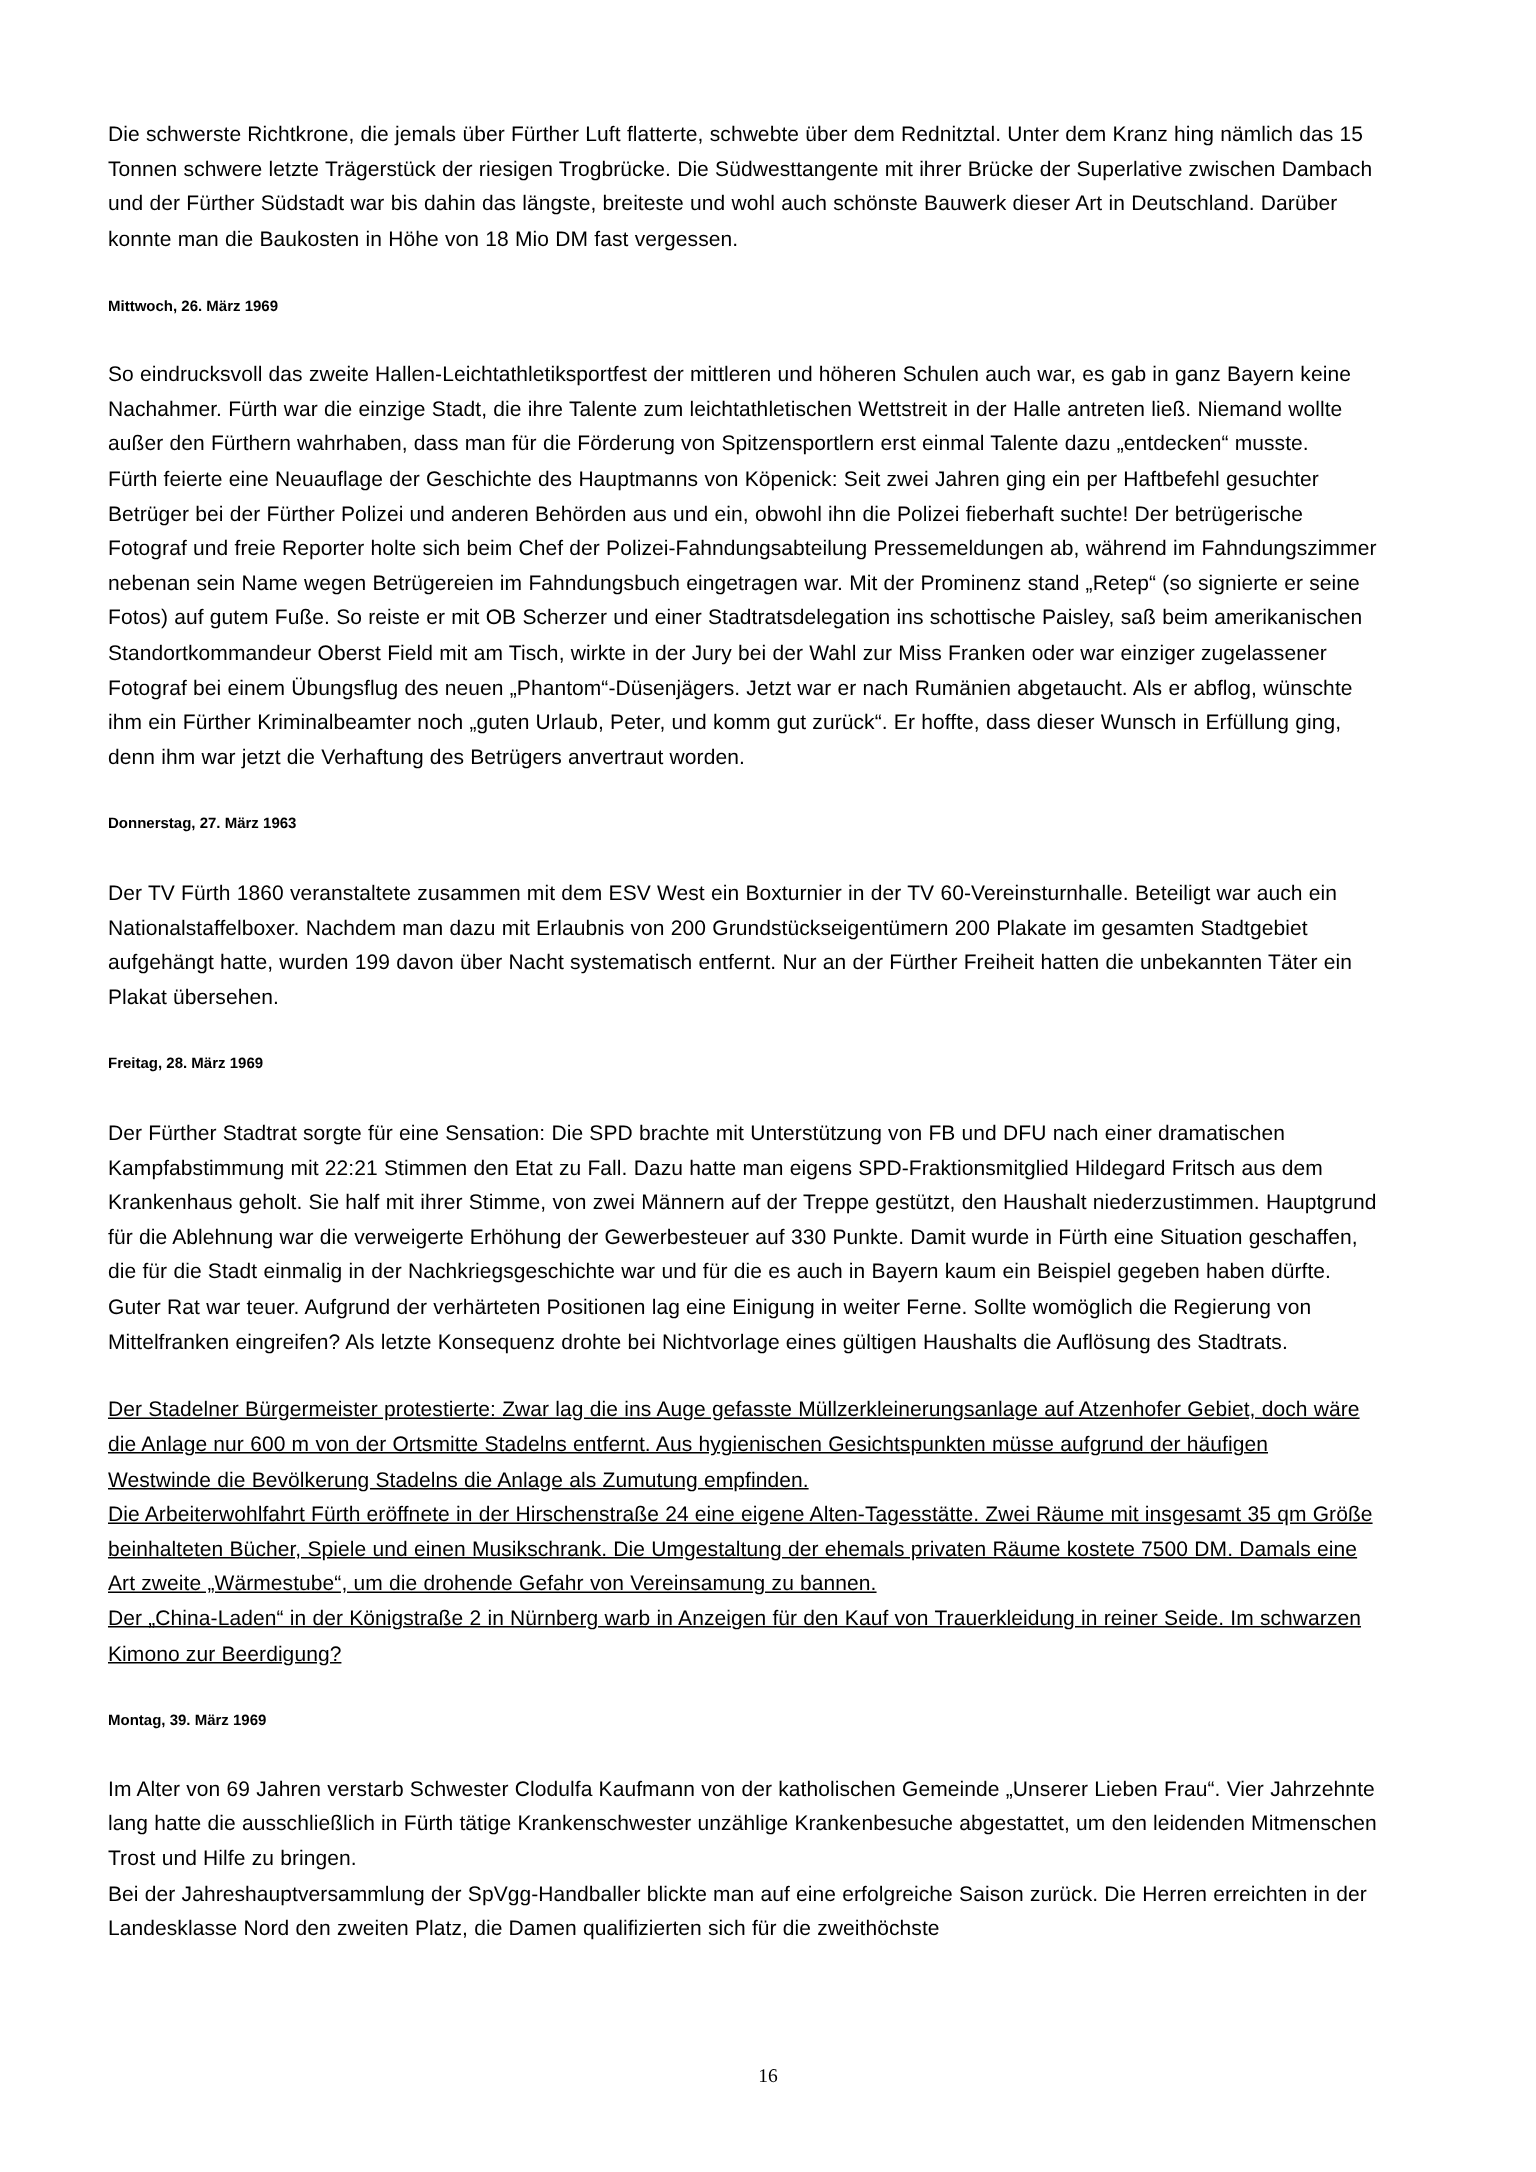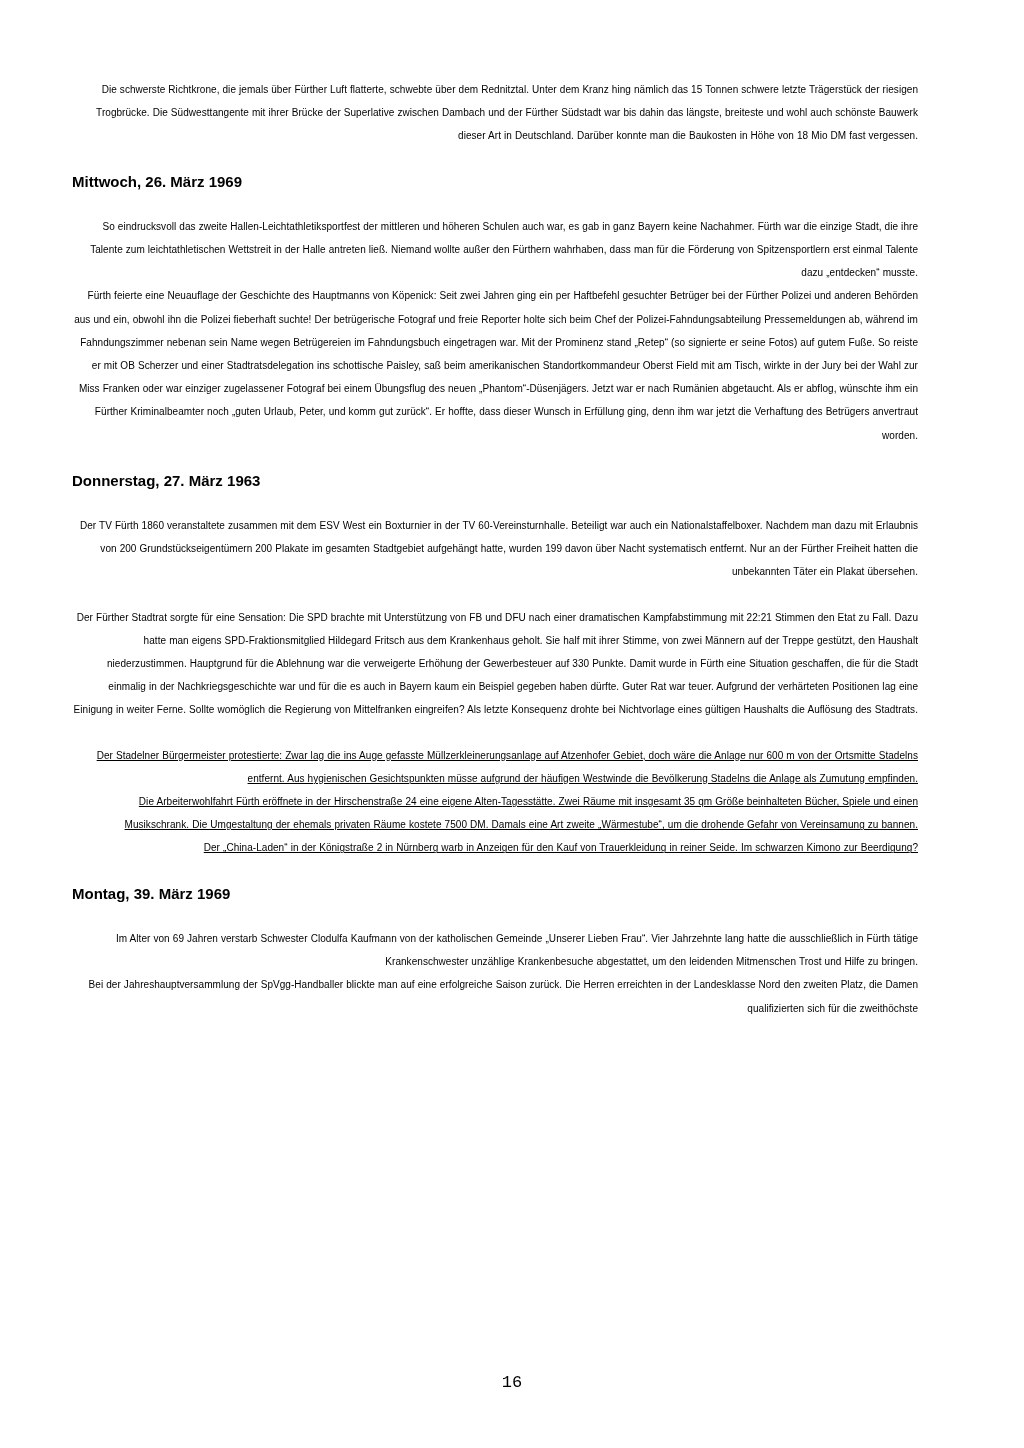--- a/index.html
+++ b/index.html
@@ -16,61 +16,62 @@
     overflow: hidden;
   }
   .page {
     box-sizing: border-box;
     width: 1024px;
     height: 1448px;
     padding: 78px 106px 0 72px;
     position: relative;
   }
   .para {
-    font-size: 10px;
+    font-size: 14px;
     line-height: 23.2px;
     margin: 0 0 22px 0;
-    text-align: right;
+    text-align: left;
     letter-spacing: 0.05px;
     word-spacing: 0.2px;
   }
   .heading {
-    font-size: 15px;
+    font-size: 10px;
     line-height: 23.2px;
     font-weight: bold;
     margin: 0 0 22px 0;
   }
   .para.tight {
   }
   .pagenum {
     position: absolute;
     left: 0;
     right: 0;
     bottom: 56px;
     text-align: center;
-    font-size: 17px;
-    font-family: Liberation Mono, monospace;
+    font-size: 13px;
+    font-family: Liberation Serif, serif;
   }
 </style>
 </head>
 <body>
 
 <div class="page">
 
   <p class="para">Die schwerste Richtkrone, die jemals über Fürther Luft flatterte, schwebte über dem Rednitztal. Unter dem Kranz hing nämlich das 15 Tonnen schwere letzte Trägerstück der riesigen Trogbrücke. Die Südwesttangente mit ihrer Brücke der Superlative zwischen Dambach und der Fürther Südstadt war bis dahin das längste, breiteste und wohl auch schönste Bauwerk dieser Art in Deutschland. Darüber konnte man die Baukosten in Höhe von 18 Mio DM fast vergessen.</p>
 
   <p class="heading">Mittwoch, 26. März 1969</p>
 
   <p class="para" style="white-space: pre-line;">So eindrucksvoll das zweite Hallen-Leichtathletiksportfest der mittleren und höheren Schulen auch war, es gab in ganz Bayern keine Nachahmer. Fürth war die einzige Stadt, die ihre Talente zum leichtathletischen Wettstreit in der Halle antreten ließ. Niemand wollte außer den Fürthern wahrhaben, dass man für die Förderung von Spitzensportlern erst einmal Talente dazu „entdecken“ musste.
 Fürth feierte eine Neuauflage der Geschichte des Hauptmanns von Köpenick: Seit zwei Jahren ging ein per Haftbefehl gesuchter Betrüger bei der Fürther Polizei und anderen Behörden aus und ein, obwohl ihn die Polizei fieberhaft suchte! Der betrügerische Fotograf und freie Reporter holte sich beim Chef der Polizei-Fahndungsabteilung Pressemeldungen ab, während im Fahndungszimmer nebenan sein Name wegen Betrügereien im Fahndungsbuch eingetragen war. Mit der Prominenz stand „Retep“ (so signierte er seine Fotos) auf gutem Fuße. So reiste er mit OB Scherzer und einer Stadtratsdelegation ins schottische Paisley, saß beim amerikanischen Standortkommandeur Oberst Field mit am Tisch, wirkte in der Jury bei der Wahl zur Miss Franken oder war einziger zugelassener Fotograf bei einem Übungsflug des neuen „Phantom“-Düsenjägers. Jetzt war er nach Rumänien abgetaucht. Als er abflog, wünschte ihm ein Fürther Kriminalbeamter noch „guten Urlaub, Peter, und komm gut zurück“. Er hoffte, dass dieser Wunsch in Erfüllung ging, denn ihm war jetzt die Verhaftung des Betrügers anvertraut worden.</p>
 
   <p class="heading">Donnerstag, 27. März 1963</p>
 
   <p class="para">Der TV Fürth 1860 veranstaltete zusammen mit dem ESV West ein Boxturnier in der TV 60-Vereinsturnhalle. Beteiligt war auch ein Nationalstaffelboxer. Nachdem man dazu mit Erlaubnis von 200 Grundstückseigentümern 200 Plakate im gesamten Stadtgebiet aufgehängt hatte, wurden 199 davon über Nacht systematisch entfernt. Nur an der Fürther Freiheit hatten die unbekannten Täter ein Plakat übersehen.</p>
 
+  <p class="heading">Freitag, 28. März 1969</p>
 
   <p class="para">Der Fürther Stadtrat sorgte für eine Sensation: Die SPD brachte mit Unterstützung von FB und DFU nach einer dramatischen Kampfabstimmung mit 22:21 Stimmen den Etat zu Fall. Dazu hatte man eigens SPD-Fraktionsmitglied Hildegard Fritsch aus dem Krankenhaus geholt. Sie half mit ihrer Stimme, von zwei Männern auf der Treppe gestützt, den Haushalt niederzustimmen. Hauptgrund für die Ablehnung war die verweigerte Erhöhung der Gewerbesteuer auf 330 Punkte. Damit wurde in Fürth eine Situation geschaffen, die für die Stadt einmalig in der Nachkriegsgeschichte war und für die es auch in Bayern kaum ein Beispiel gegeben haben dürfte. Guter Rat war teuer. Aufgrund der verhärteten Positionen lag eine Einigung in weiter Ferne. Sollte womöglich die Regierung von Mittelfranken eingreifen? Als letzte Konsequenz drohte bei Nichtvorlage eines gültigen Haushalts die Auflösung des Stadtrats.</p>
 
 
   <p class="para" style="white-space: pre-line; text-decoration: underline;">Der Stadelner Bürgermeister protestierte: Zwar lag die ins Auge gefasste Müllzerkleinerungsanlage auf Atzenhofer Gebiet, doch wäre die Anlage nur 600 m von der Ortsmitte Stadelns entfernt. Aus hygienischen Gesichtspunkten müsse aufgrund der häufigen Westwinde die Bevölkerung Stadelns die Anlage als Zumutung empfinden.
 Die Arbeiterwohlfahrt Fürth eröffnete in der Hirschenstraße 24 eine eigene Alten-Tagesstätte. Zwei Räume mit insgesamt 35 qm Größe beinhalteten Bücher, Spiele und einen Musikschrank. Die Umgestaltung der ehemals privaten Räume kostete 7500 DM. Damals eine Art zweite „Wärmestube“, um die drohende Gefahr von Vereinsamung zu bannen.
 Der „China-Laden“ in der Königstraße 2 in Nürnberg warb in Anzeigen für den Kauf von Trauerkleidung in reiner Seide. Im schwarzen Kimono zur Beerdigung?</p>
 
   <p class="heading">Montag, 39. März 1969</p>
 

